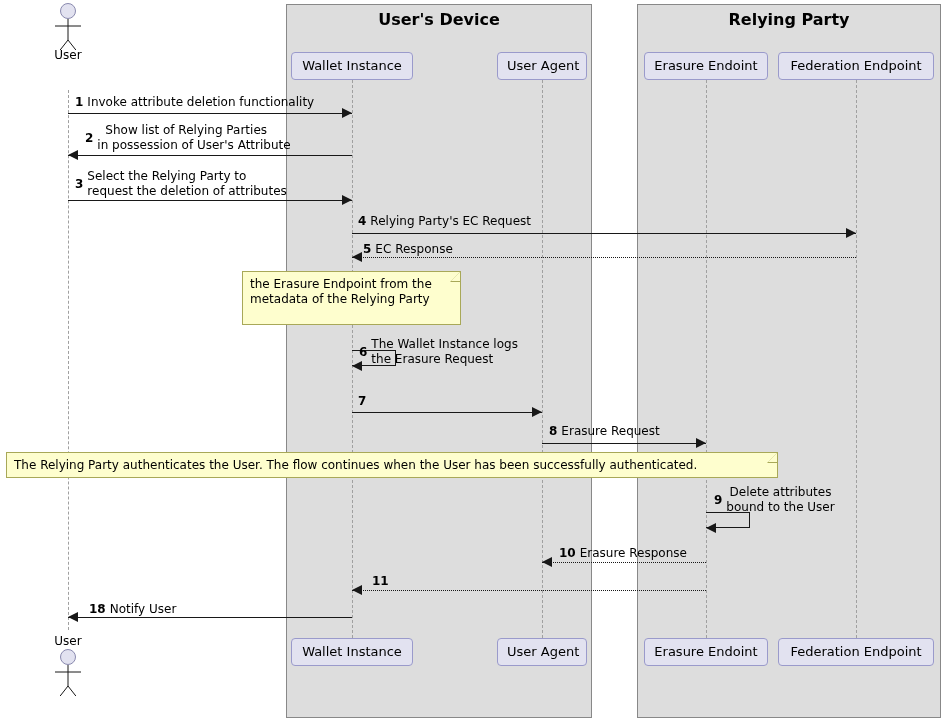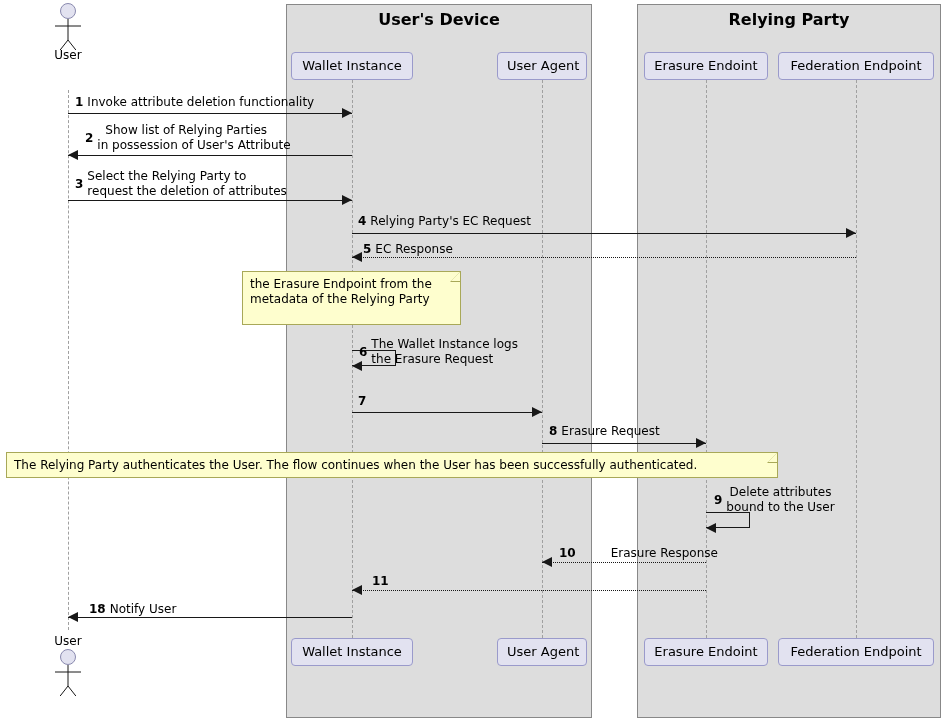--- a/index.html
+++ b/index.html
@@ -181,21 +181,21 @@
       <div class="abs" style="left:531px;top:407px;width:0;height:0;border-top:5px solid transparent;border-bottom:5px solid transparent;border-left:10px solid #181818;"></div>
       <div class="abs msg-label" style="left:357px;top:394px;"><b>7</b></div>
       <div class="abs msg-line" style="left:541px;top:443px;width:164px;"></div>
       <div class="abs" style="left:695px;top:438px;width:0;height:0;border-top:5px solid transparent;border-bottom:5px solid transparent;border-left:10px solid #181818;"></div>
       <div class="abs msg-label" style="left:548px;top:424px;"><span style="display: inline-block; vertical-align: middle; margin-right: 4px;"><b>8</b></span><span style="display: inline-block; vertical-align: middle;"><span style="display: block;">Erasure Request</span></span></div>
       <div class="abs self-loop" style="left:705px;top:512px;width:44px;"></div>
       <div class="abs" style="left:705px;top:523px;width:0;height:0;border-top:5px solid transparent;border-bottom:5px solid transparent;border-right:10px solid #181818;"></div>
       <div class="abs msg-label" style="left:713px;top:485px;"><span style="display: inline-block; vertical-align: middle; margin-right: 4px;"><b>9</b></span><span style="display: inline-block; vertical-align: middle;"><span style="display: block; text-align: center;">Delete attributes</span><span style="display: block;">bound to the User</span></span></div>
       <div class="abs msg-line dotted" style="left:541px;top:562px;width:164px;"></div>
       <div class="abs" style="left:541px;top:557px;width:0;height:0;border-top:5px solid transparent;border-bottom:5px solid transparent;border-right:10px solid #181818;"></div>
-      <div class="abs msg-label" style="left:558px;top:546px;"><span style="display: inline-block; vertical-align: middle; margin-right: 4px;"><b>10</b></span><span style="display: inline-block; vertical-align: middle;"><span style="display: block; margin-left: 31px;">Erasure Response</span></span></div>
+      <div class="abs msg-label" style="left:558px;top:546px;"><span style="display: inline-block; vertical-align: middle; margin-right: 4px;"><b>10</b></span><span style="display: inline-block; vertical-align: middle;"><span style="display: block;">Erasure Response</span></span></div>
       <div class="abs msg-line dotted" style="left:351px;top:590px;width:354px;"></div>
       <div class="abs" style="left:351px;top:585px;width:0;height:0;border-top:5px solid transparent;border-bottom:5px solid transparent;border-right:10px solid #181818;"></div>
       <div class="abs msg-label" style="left:371px;top:574px;"><b>11</b></div>
       <div class="abs msg-line" style="left:67px;top:617px;width:284px;"></div>
       <div class="abs" style="left:67px;top:612px;width:0;height:0;border-top:5px solid transparent;border-bottom:5px solid transparent;border-right:10px solid #181818;"></div>
       <div class="abs msg-label" style="left:88px;top:602px;"><span style="display: inline-block; vertical-align: middle; margin-right: 4px;"><b>18</b></span><span style="display: inline-block; vertical-align: middle;"><span style="display: block;">Notify User</span></span></div>
       <div class="abs note" style="left: 241px; top: 271px; width: 219px; min-height: 54px; position: absolute;">
         <div>the Erasure Endpoint from the</div>
         <div>metadata of the Relying Party</div>
         <div class="note-fold"></div>

